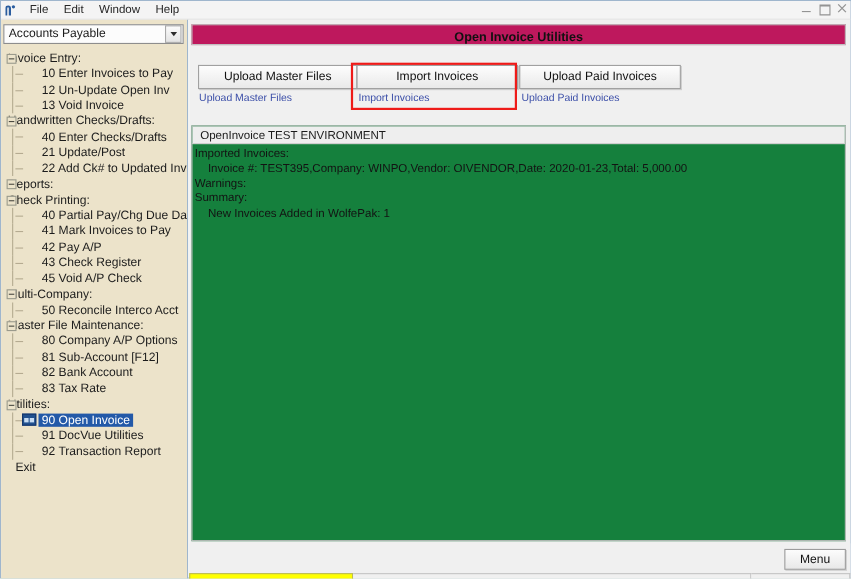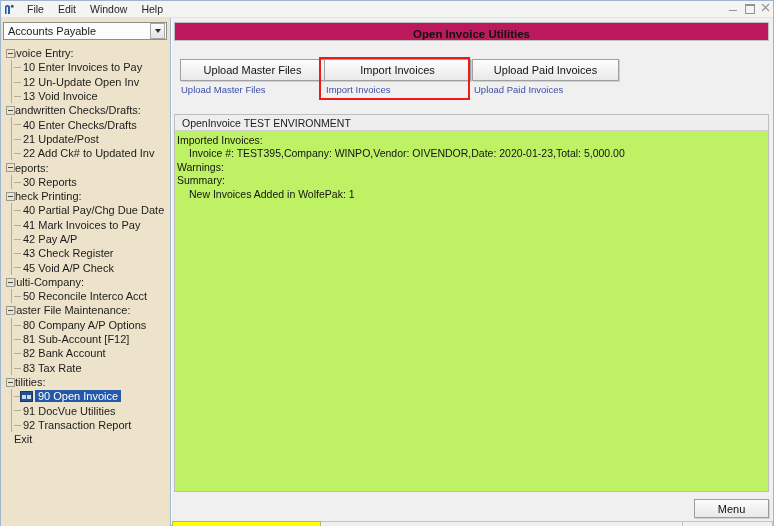--- a/index.html
+++ b/index.html
@@ -107,21 +107,21 @@
   .node {
     position: relative;
     height: 14.3px;
     display: flex; align-items: center;
     font-size: 11px;
     color: #1c1c1c;
     white-space: nowrap;
     cursor: default;
   }
   .node.group { padding-left: 6px; }
-  .node.child { padding-left: 22px; }
+  .node.child { padding-left: 37px; }
   .node.plain { padding-left: 13px; }
 
   
   .exp {
     position: absolute; left: 5px; top: 3px;
     width: 9px; height: 9px;
     border: 1px solid #9a9a8c;
     background: #ece3ca;
   }
   .exp::before {
@@ -216,21 +216,21 @@
     width: 151px; height: 43px;
     border: 2px solid #ee1b19;
     pointer-events: none;
   }
 
   
   .outpanel {
     position: absolute; left: 2px; top: 96px;
     width: 595px; height: 378px;
     border: 1px solid #bdbdbd;
-    background: #bef264;
+    background: #15803d;
   }
   .outhdr {
     height: 16px;
     background: #eeeeee;
     border-bottom: 1px solid #cfcfcf;
     display: flex; align-items: center;
     padding-left: 7px;
     font-size: 10.5px; color: #1a1a1a;
   }
   .outbody {
@@ -243,21 +243,21 @@
   .outline.ind { padding-left: 12px; }
 
   
   .menubtn-area {
     position: absolute; left: 0px; top: 476px;
     width: 601px; height: 27px;
     background: #f0f0f0;
   }
   .menu-btn {
     position: absolute; right: 4px; top: 5px;
-    width: 75px; height: 19px;
+    width: 56px; height: 19px;
     background: linear-gradient(#fcfcfc, #e8e8e8);
     border: 1px solid #9c9c9c;
     box-shadow: 1px 1px 0 #d2d2d2;
     display: flex; align-items: center; justify-content: center;
     font-size: 11px; color: #111;
     cursor: default;
   }
 
   
   .statusbar {
@@ -365,25 +365,20 @@
         </div>
         <div class="node child">
           <span class="vline"></span>
           <span class="elbow"></span>
           <span class="label">22 Add Ck# to Updated Inv</span>
         </div>
         <div class="node group">
           <span class="exp"></span>
           <span class="label">Reports:</span>
         </div>
-        <div class="node child">
-          <span class="vline"></span>
-          <span class="elbow"></span>
-          <span class="label">30 Reports</span>
-        </div>
         <div class="node group">
           <span class="exp"></span>
           <span class="label">Check Printing:</span>
         </div>
         <div class="node child">
           <span class="vline"></span>
           <span class="elbow"></span>
           <span class="label">40 Partial Pay/Chg Due Date</span>
         </div>
         <div class="node child">

